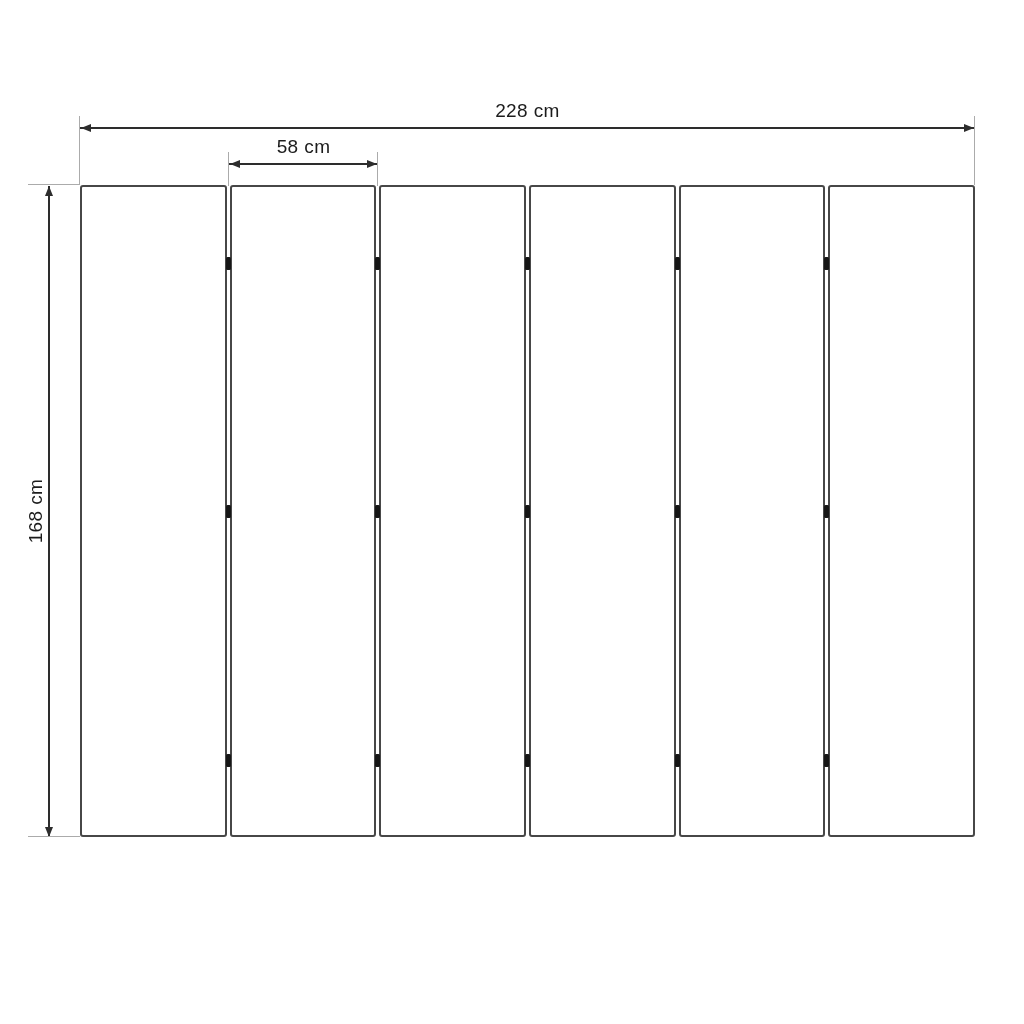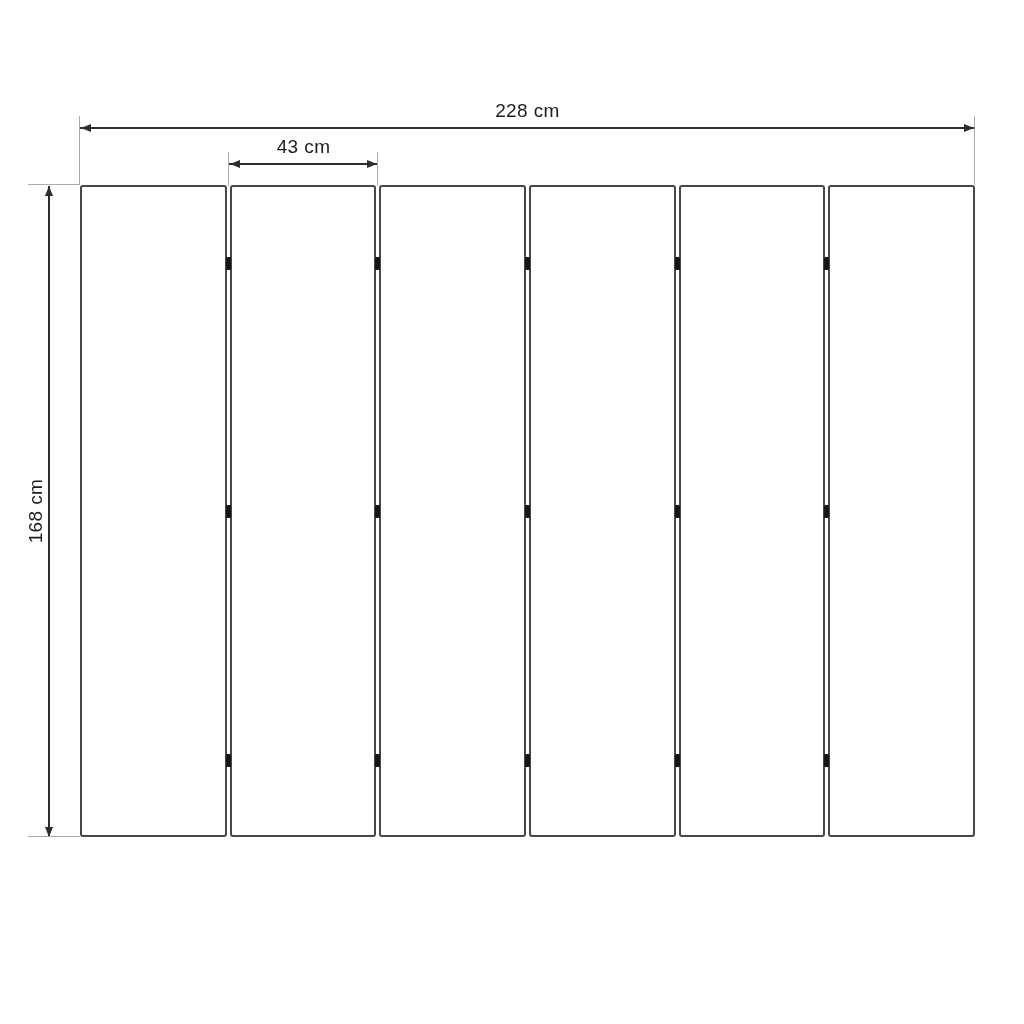--- a/index.html
+++ b/index.html
@@ -77,21 +77,21 @@
       <div class="hinge" style="left: 744.333px; top: 71.5px;"></div>
       <div class="hinge" style="left: 744.333px; top: 319.5px;"></div>
       <div class="hinge" style="left: 744.333px; top: 568.5px;"></div>
     </div>
 
   <div class="dim-label" style="left:80px;width:895px;top:100px;">228 cm</div>
   <div class="dim-line-h" style="left:80px;top:127px;width:895px;"></div>
   <div class="arr arr-left" style="left:81px;top:123.5px;"></div>
   <div class="arr arr-right" style="left:964px;top:123.5px;"></div>
 
-  <div class="dim-label" style="left:229px;width:149px;top:136px;">43 cm</div>
+  <div class="dim-label" style="left:229px;width:149px;top:136px;">58 cm</div>
   <div class="dim-line-h" style="left:229px;top:163px;width:149px;"></div>
   <div class="arr arr-left" style="left:230px;top:159.5px;"></div>
   <div class="arr arr-right" style="left:367px;top:159.5px;"></div>
 
   <div class="dim-label label-rotated" style="left:36px;top:511px;">168 cm</div>
   <div class="dim-line-v" style="left:48px;top:186px;height:650px;"></div>
   <div class="arr arr-up" style="left:44.5px;top:186px;"></div>
   <div class="arr arr-down" style="left:44.5px;top:827px;"></div>
 
   <div class="ext-v" style="left:79px;top:116px;height:69px;"></div>

